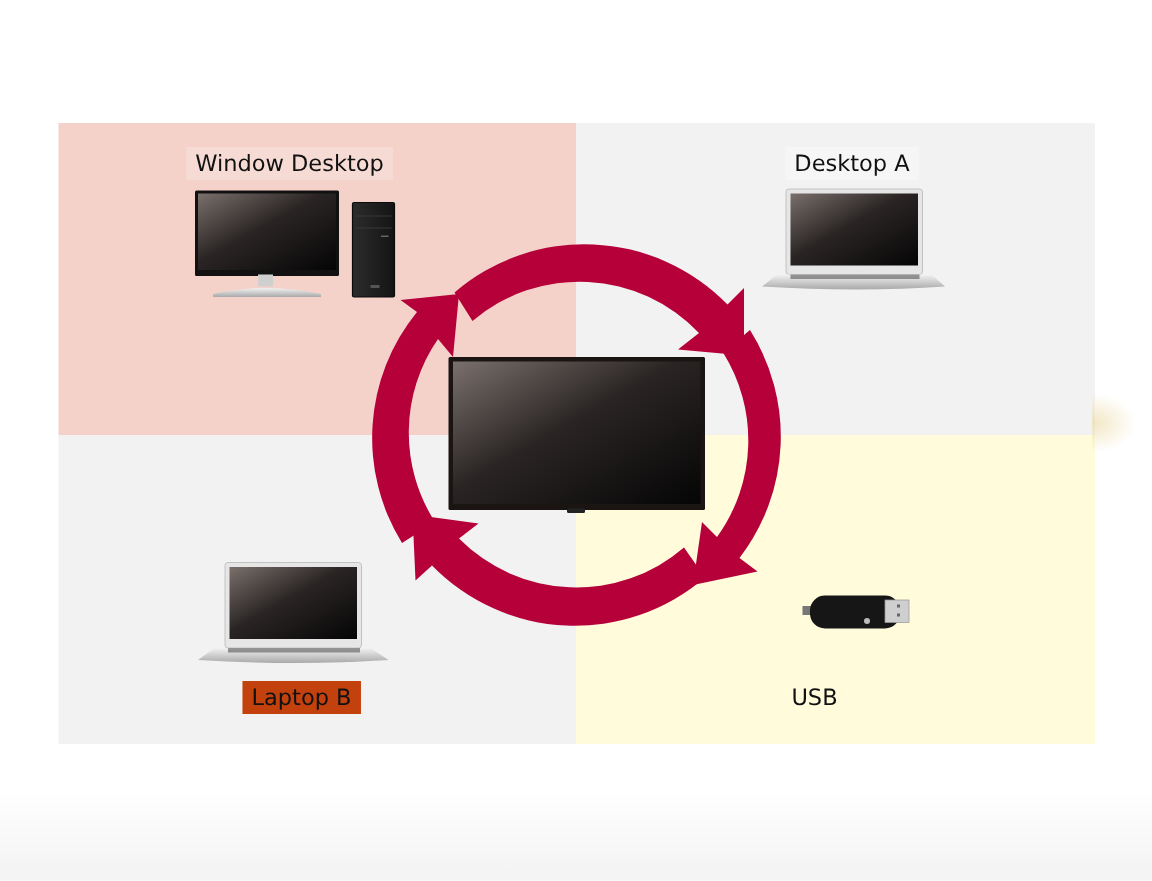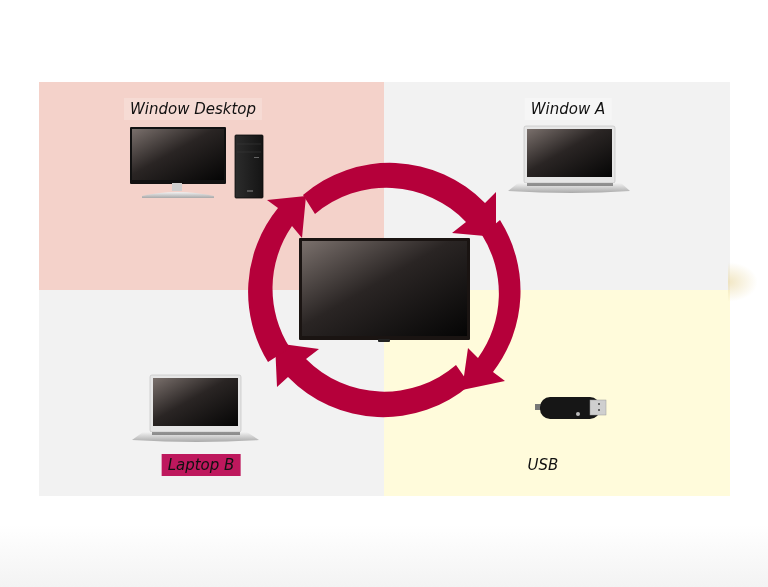--- a/index.html
+++ b/index.html
@@ -10,43 +10,42 @@
   }
   .panel { position:absolute; left:39px; top:82px; width:691px; height:414px; }
   .quad { position:absolute; }
   .q-tl { left:0; top:0; width:345px; height:208px; }
   .q-tr { left:345px; top:0; width:346px; height:208px; }
   .q-bl { left:0; top:208px; width:345px; height:206px; }
   .q-br { left:345px; top:208px; width:346px; height:206px; }
   .label {
     position:absolute; font-size:15px; color:#111; padding:2px 6px; white-space:nowrap;
     transform: translateX(-50%);
-    font-style: italic;
   }
   .glow {
     position:absolute; left:728px; top:262px; width:30px; height:40px;
     background: radial-gradient(ellipse at left center, rgba(236,220,170,0.7), rgba(255,255,255,0) 70%);
   }
   svg.abs { position:absolute; left:0; top:0; }
 </style>
 </head>
 <body>
 
 <div class="panel">
   <div class="quad q-tl" style="background:#f4d2ca"></div>
   <div class="quad q-tr" style="background:#f2f2f2"></div>
   <div class="quad q-bl" style="background:#f2f2f2"></div>
   <div class="quad q-br" style="background:#fffbdb"></div>
 </div>
 
 <div class="glow"></div>
 
 <div class="label" style="left:193px; top:98px; background:#f6dbd4;">Window Desktop</div>
-<div class="label" style="left:568px; top:98px; background:#f6f6f6;">Window A</div>
-<div class="label" style="left:201px; top:454px; background:#be185d;">Laptop B</div>
+<div class="label" style="left:568px; top:98px; background:#f6f6f6;">Desktop A</div>
+<div class="label" style="left:201px; top:454px; background:#c2410c;">Laptop B</div>
 <div class="label" style="left:543px; top:454px;">USB</div>
 
 <svg class="abs" width="768" height="587" viewBox="0 0 768 587">
   <defs>
     <linearGradient id="scr" x1="0" y1="0" x2="1" y2="1">
       <stop offset="0" stop-color="#7a706c"></stop>
       <stop offset="0.45" stop-color="#2a2524"></stop>
       <stop offset="1" stop-color="#050505"></stop>
     </linearGradient>
     <linearGradient id="silver" x1="0" y1="0" x2="0" y2="1">

